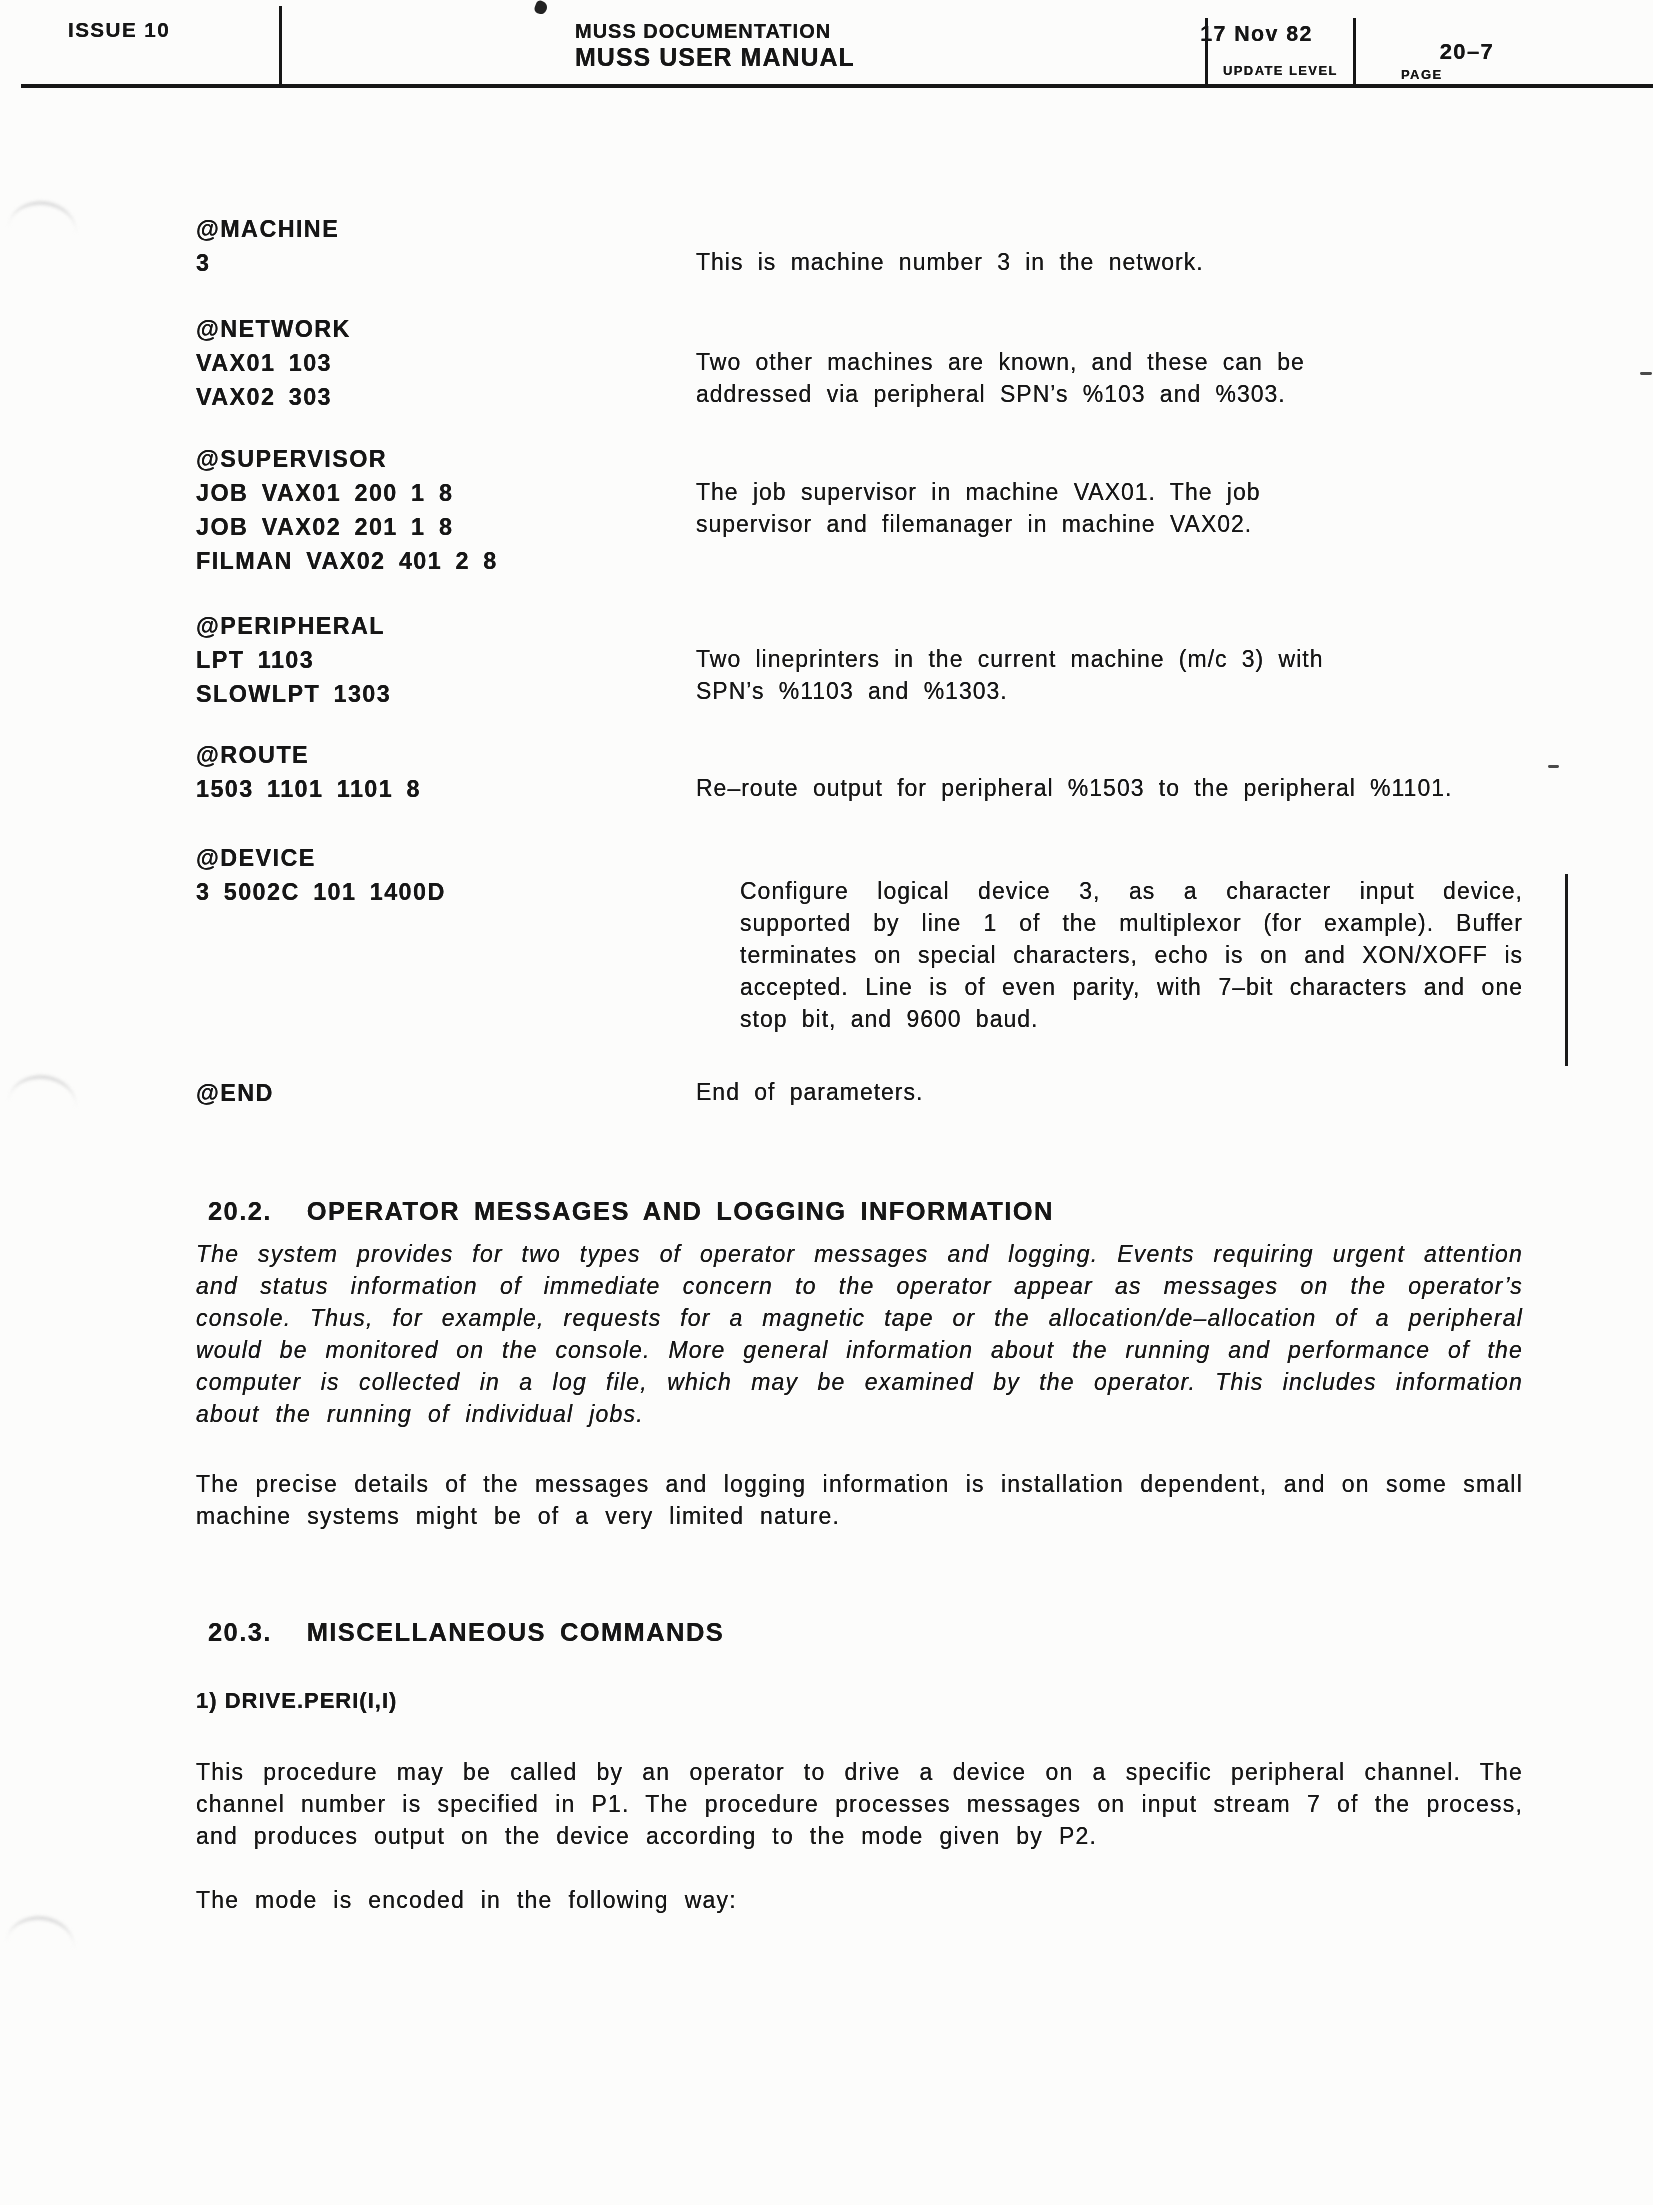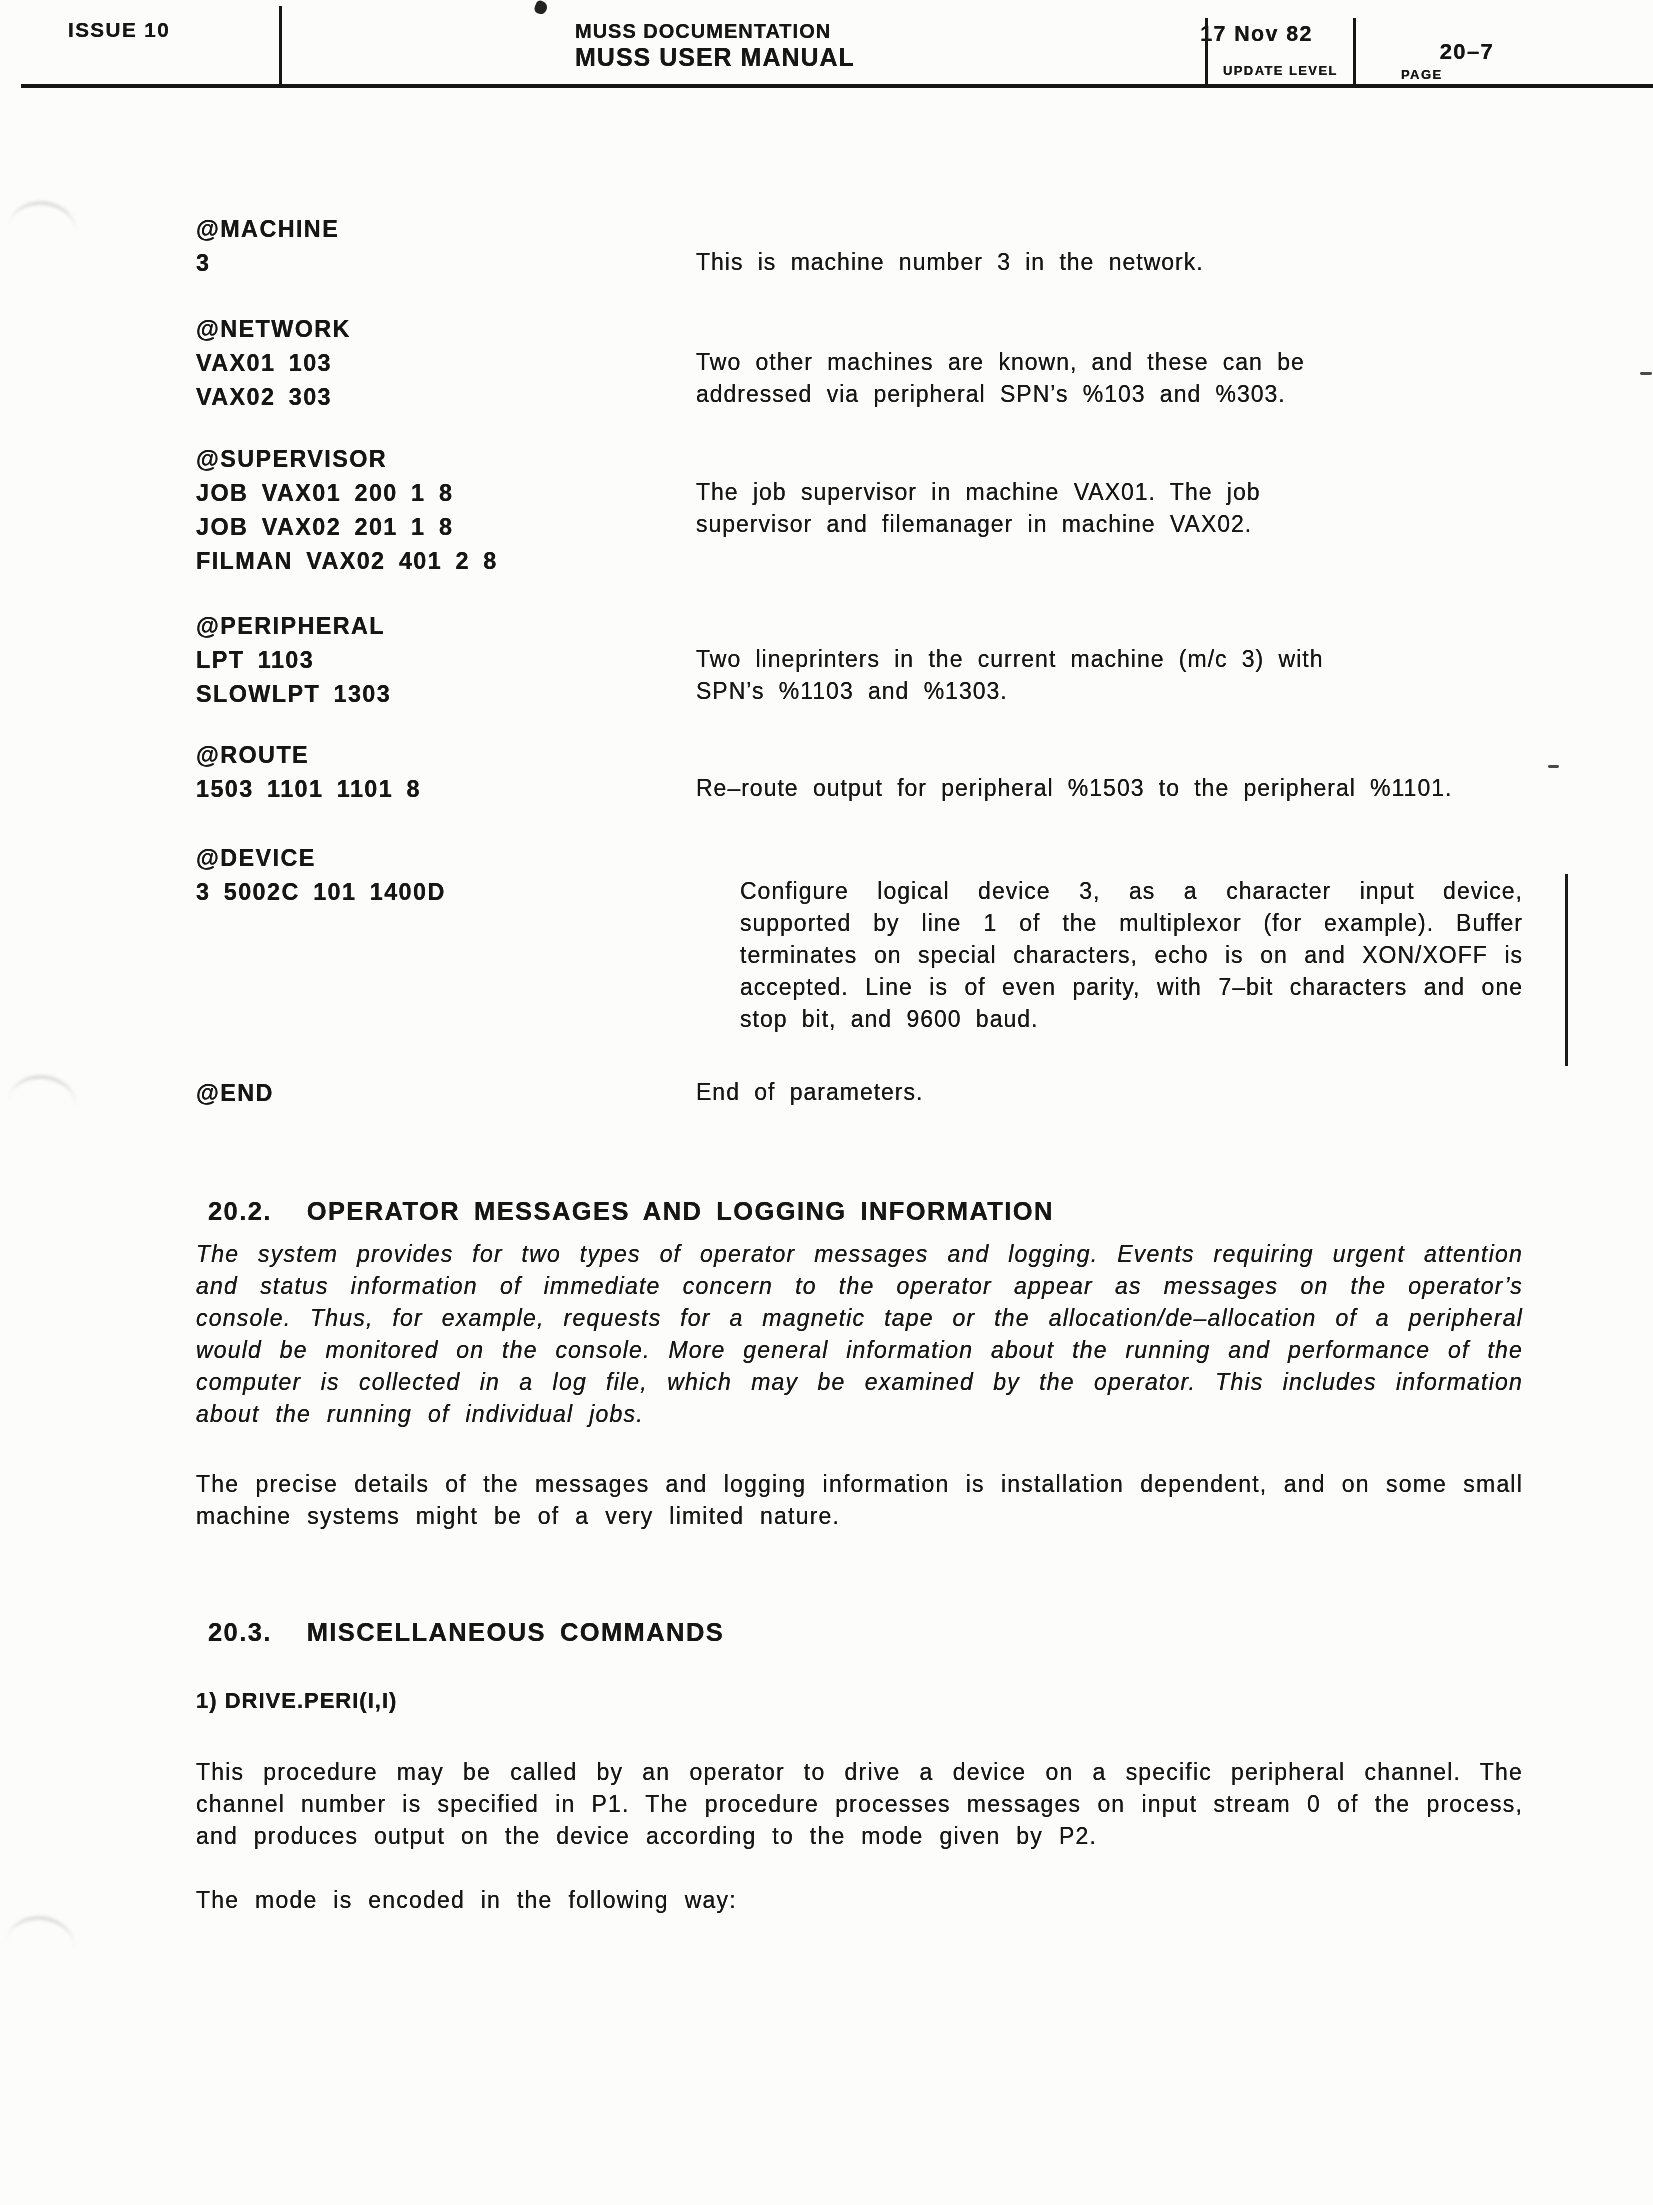--- a/index.html
+++ b/index.html
@@ -165,18 +165,18 @@
     <p class="para p1 ink">The system provides for two types of operator messages and logging. Events requiring urgent attention and status information of immediate concern to the operator appear as messages on the operator’s console. Thus, for example, requests for a magnetic tape or the allocation/de–allocation of a peripheral would be monitored on the console. More general information about the running and performance of the computer is collected in a log file, which may be examined by the operator. This includes information about the running of individual jobs.</p>
     <p class="para p2 ink">The precise details of the messages and logging information is installation dependent, and on some small machine systems might be of a very limited nature.</p>
 
     <h2 class="sec s203">
       <span class="ink">20.3.</span>
       <span class="ink">MISCELLANEOUS COMMANDS</span>
     </h2>
 
     <div class="cmd-item ink">1) DRIVE.PERI(I,I)</div>
 
-    <p class="para p3 ink">This procedure may be called by an operator to drive a device on a specific peripheral channel. The channel number is specified in P1. The procedure processes messages on input stream 0 of the process, and produces output on the device according to the mode given by P2.</p>
+    <p class="para p3 ink">This procedure may be called by an operator to drive a device on a specific peripheral channel. The channel number is specified in P1. The procedure processes messages on input stream 7 of the process, and produces output on the device according to the mode given by P2.</p>
     <div class="final-line ink">The mode is encoded in the following way:</div>
 
   </div>
 </div>
 
 
 </body></html>

